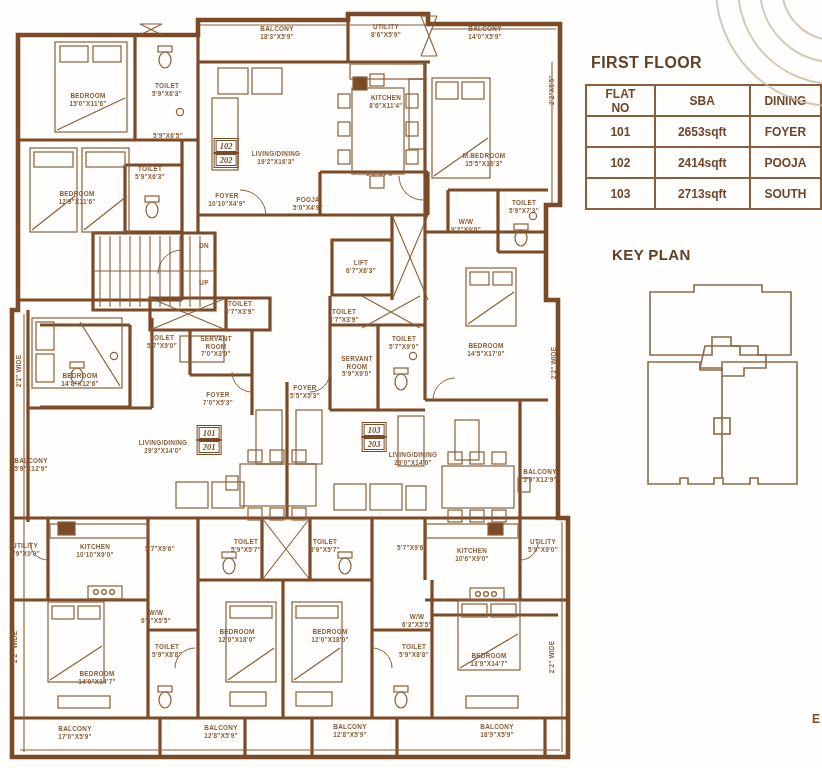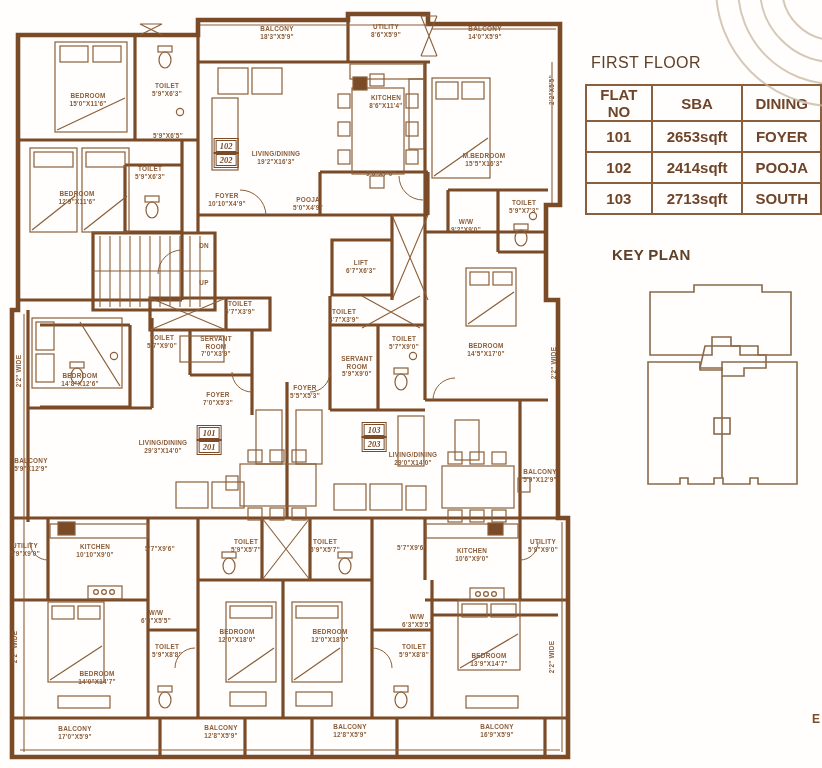--- a/index.html
+++ b/index.html
@@ -16,25 +16,25 @@
           letter-spacing:.25px;white-space:nowrap;}
   .rlabel.rot{transform:translate(-50%,-50%) rotate(-90deg);}
   .plaque{position:absolute;transform:translate(-50%,-50%);display:flex;
           flex-direction:column;gap:2px;}
   .plaque span{display:block;border:1.5px solid #7b4a26;outline:1px solid #7b4a26;
           outline-offset:1px;padding:0 3px;background:#fff;
           font-family:"Liberation Serif",serif;font-style:italic;font-weight:700;
           font-size:8.5px;line-height:10px;color:#7b4a26;text-align:center;}
 
   
-  .panel-title{position:absolute;left:591px;top:54px;font-weight:400;
+  .panel-title{position:absolute;left:591px;top:54px;font-weight:700;
           font-size:16px;letter-spacing:.4px;color:#5f4028;}
   .flats{position:absolute;left:585px;top:84px;border-collapse:collapse;}
   .flats th,.flats td{border:2.2px solid #8a5f3e;height:29px;text-align:center;
-          font-weight:700;font-size:15px;color:#6f452a;padding:0 12px;}
+          font-weight:700;font-size:12px;color:#6f452a;padding:0 12px;}
   .col-flat{width:72px}.col-sba{width:100px}.col-facing{width:72px}
   .keyplan-title{position:absolute;left:612px;top:246px;font-weight:700;
           font-size:15px;letter-spacing:.4px;color:#5f4028;}
   #keyplan-svg{position:absolute;left:0;top:0;}
   .east{position:absolute;left:812px;top:712px;font-weight:700;font-size:12px;
           color:#7b4a26;}
   #arcs{position:absolute;right:0;top:0;}
 </style>
 </head>
 <body>

